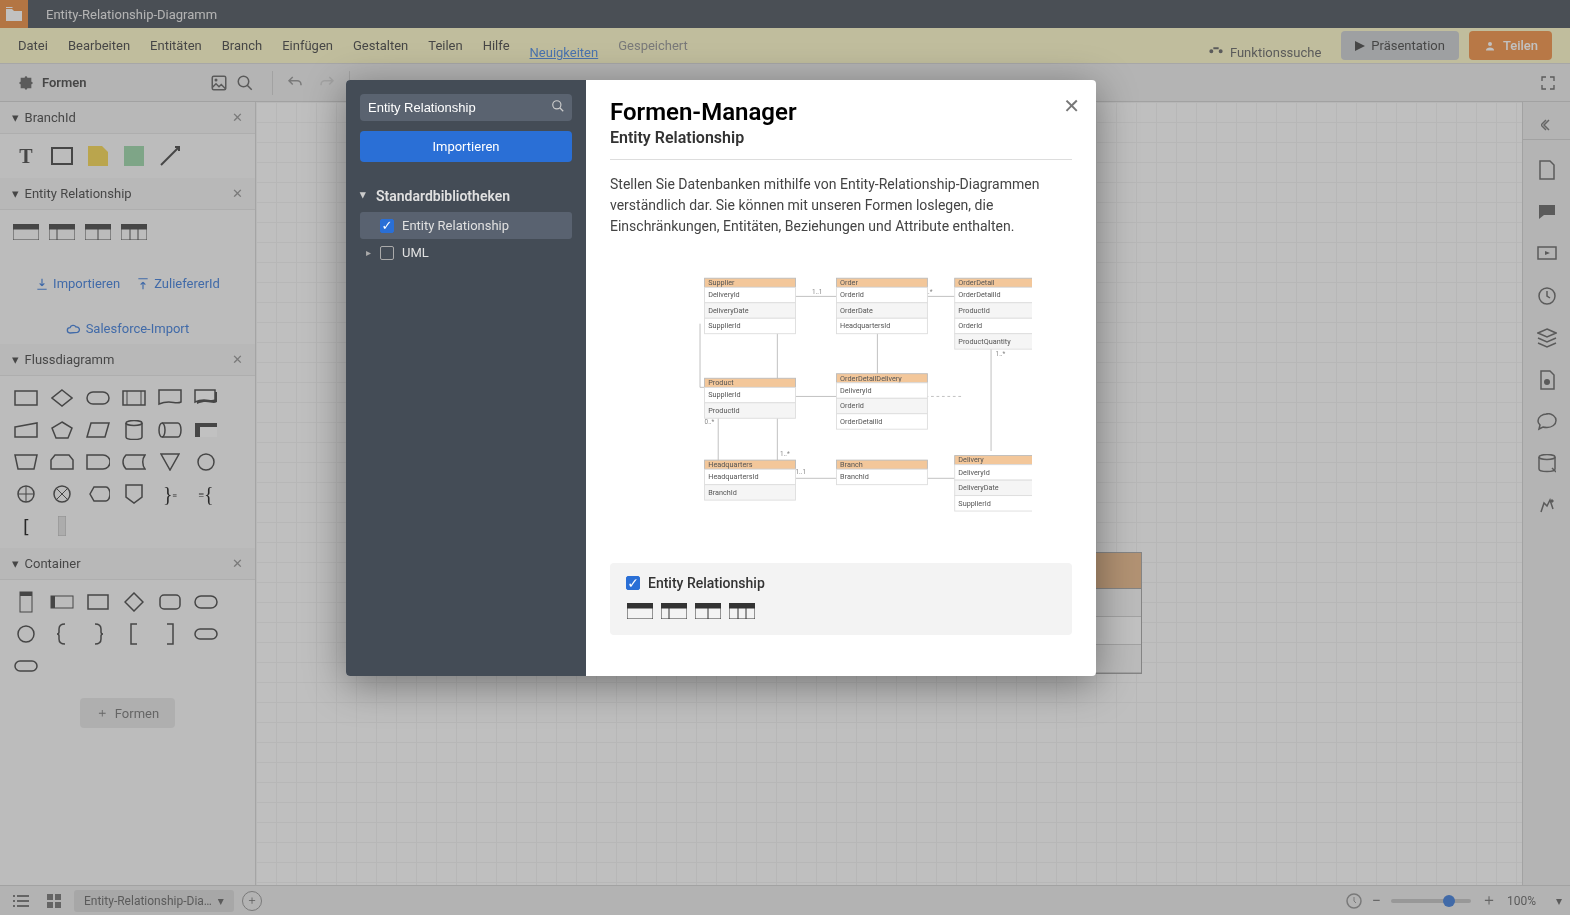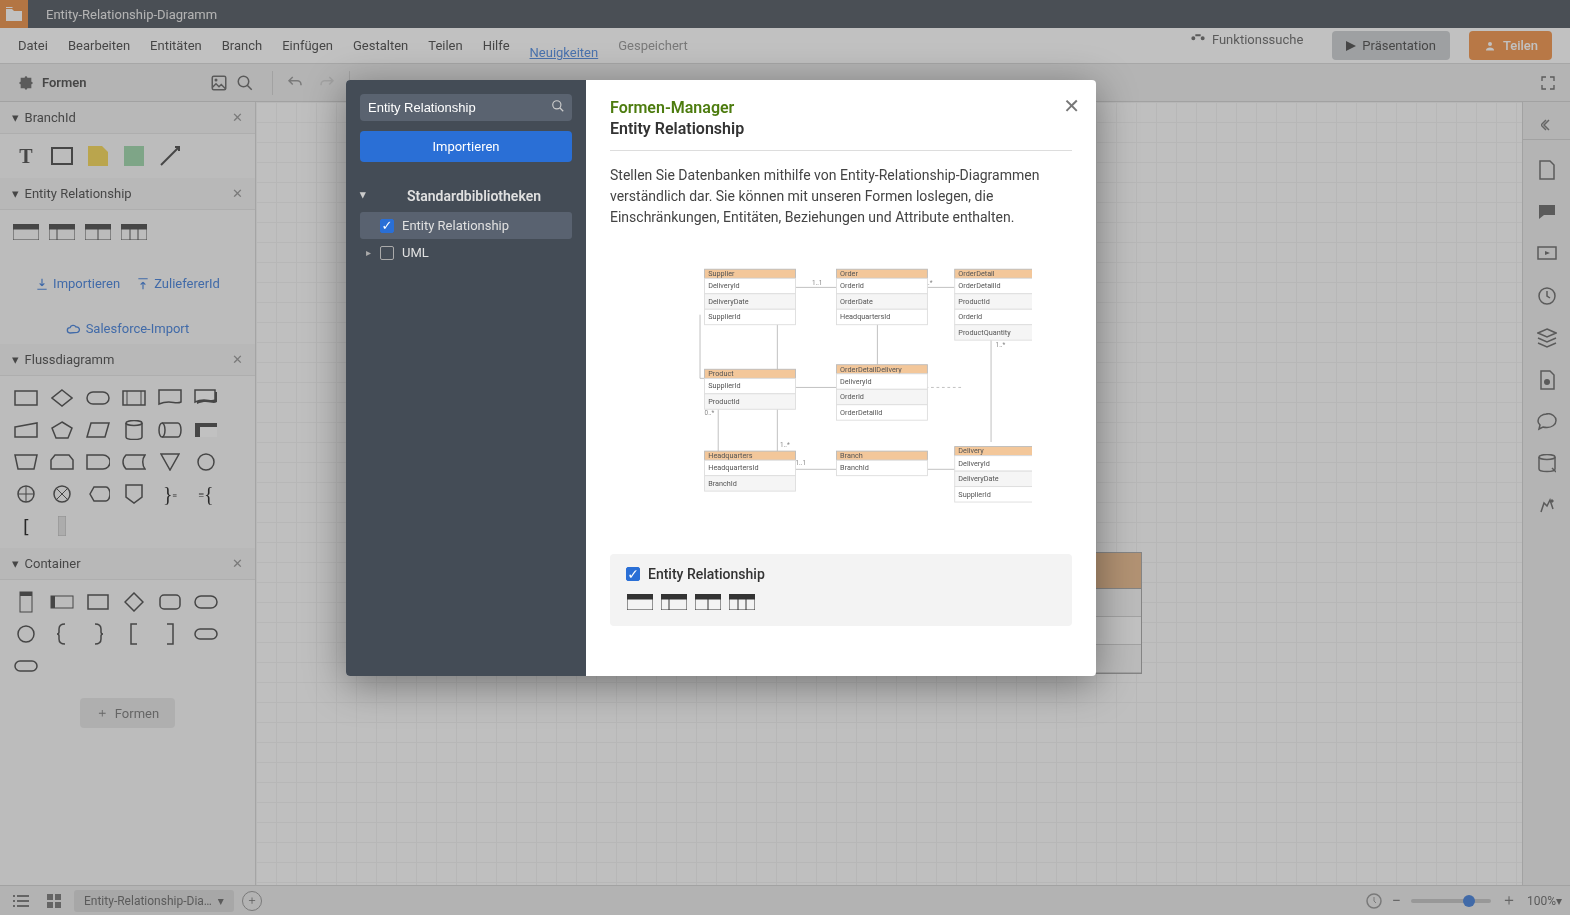--- a/index.html
+++ b/index.html
@@ -4,25 +4,25 @@
 <style>
   * { box-sizing: border-box; margin: 0; padding: 0; }
   html, body { width: 1570px; height: 915px; font-family: -apple-system, "Segoe UI", Roboto, sans-serif; overflow: hidden; background: #3a424c; }
   
   
   .titlebar { height: 28px; background: #3a424c; display: flex; align-items: center; color: #e8e8e8; font-size: 13px; }
   .titlebar-icon { width: 28px; height: 28px; background: #e8802e; display: flex; align-items: center; justify-content: center; }
   .titlebar-title { padding-left: 18px; }
   
   
-  .menubar { height: 36px; background: #ffffff; border-bottom: 1px solid #d4d4d4; display: flex; align-items: center; padding: 0 8px; gap: 0; }
+  .menubar { height: 36px; background: #fef9c3; border-bottom: 1px solid #d4d4d4; display: flex; align-items: center; padding: 0 8px; gap: 0; }
   .menu-item { padding: 8px 10px; font-size: 13px; color: #333; cursor: pointer; }
   .menu-item.link { color: #3a7de0; text-decoration: underline; }
   .menu-item.gray { color: #888; }
-  .menubar-right { margin-left: auto; display: flex; gap: 19px; align-items: flex-start; padding-right: 10px; }
+  .menubar-right { margin-left: auto; display: flex; gap: 10px; align-items: flex-end; padding-right: 10px; }
   .feature-search { display: flex; align-items: center; gap: 6px; color: #555; font-size: 13px; padding: 0 10px; }
   .btn-gray { background: #c5c8cb; color: #333; padding: 7px 14px; border-radius: 4px; font-size: 13px; display: flex; align-items: center; gap: 6px; cursor: pointer; }
   .btn-orange { background: #f08633; color: #fff; padding: 7px 14px; border-radius: 4px; font-size: 13px; font-weight: 500; display: flex; align-items: center; gap: 6px; cursor: pointer; }
   
   
   .toolbar { height: 38px; background: #eaeaea; border-bottom: 1px solid #ccc; display: flex; align-items: center; padding: 0 8px; gap: 4px; position: relative; }
   .tool-icon { width: 28px; height: 28px; display: flex; align-items: center; justify-content: center; color: #555; cursor: pointer; }
   .tool-sep { width: 1px; height: 24px; background: #ccc; margin: 0 4px; }
   
   .app-body { display: flex; height: calc(915px - 28px - 36px - 38px - 30px); position: relative; }
@@ -63,31 +63,31 @@
   
   
   .modal-overlay { position: absolute; inset: 0; background: rgba(100,100,100,0.4); z-index: 50; }
   .modal { position: absolute; left: 346px; top: 80px; width: 750px; height: 596px; background: #fff; border-radius: 4px; box-shadow: 0 8px 40px rgba(0,0,0,0.4); display: flex; overflow: hidden; z-index: 51; }
   .modal-left { width: 240px; background: #444c56; color: #e0e0e0; display: flex; flex-direction: column; padding: 14px; gap: 10px; }
   .search-box { position: relative; }
   .search-input { width: 100%; padding: 6px 28px 6px 8px; border-radius: 4px; border: none; background: #5a6370; color: #fff; font-size: 13px; }
   .search-input::placeholder { color: #ccc; }
   .search-icon-in { position: absolute; right: 7px; top: 5px; color: #ccc; }
   .import-btn { background: #2a6fd6; color: #fff; text-align: center; padding: 8px 0; border-radius: 4px; font-size: 13px; cursor: pointer; }
-  .lib-section { margin-top: 12px; text-align: center; }
+  .lib-section { margin-top: 12px; }
   .lib-head { font-size: 14px; font-weight: 600; padding: 4px 0 8px 16px; position: relative; cursor: pointer; }
   .lib-head::before { content:"▾"; position:absolute; left:0; top:4px; color:#ccc; font-size:11px;}
   .lib-item { padding: 6px 8px 6px 20px; font-size: 13px; display: flex; align-items: center; gap: 8px; border-radius: 3px; cursor: pointer; position: relative; }
   .lib-item.sel { background: #596270; }
   .lib-item.child::before { content:"▸"; position:absolute; left:6px; color:#aaa; font-size:10px; }
   .cbx { width: 14px; height: 14px; border: 1px solid #aaa; border-radius: 2px; display:inline-flex; align-items:center; justify-content:center; }
   .cbx.on { background: #2a6fd6; border-color: #2a6fd6; color:#fff; }
   
   .modal-right { flex: 1; padding: 18px 24px; display: flex; flex-direction: column; position: relative; overflow-y: auto; }
-  .modal-title { font-size: 16px; font-weight: 600; color: #4d7c0f; }
+  .modal-title { font-size: 24px; font-weight: 600; color: #000000; }
   .modal-subtitle { font-size: 16px; font-weight: 600; color: #333; margin-top: 2px; padding-bottom: 12px; border-bottom: 1px solid #ddd; }
   .modal-desc { font-size: 14px; color: #444; line-height: 1.5; padding: 14px 0; }
   .modal-close { position: absolute; right: 16px; top: 14px; font-size: 20px; color: #777; cursor: pointer; }
   
   .erd-preview { background: #fff; padding: 10px 40px; display:flex; justify-content:center; }
   .erd-svg { width: 420px; height: 280px; }
   .preview-box rect.hdr { fill: #f3c79a; stroke: #bbb; }
   .preview-box rect.row { fill: #f5f5f5; stroke: #ddd; }
   .preview-box rect.row2 { fill: #fff; stroke: #ddd; }
   .preview-box text { font-size: 8px; fill: #555; }
@@ -597,21 +597,21 @@
         <svg width="16" height="16" viewBox="0 0 16 16">
           <circle cx="8" cy="8" r="7" fill="none" stroke="#888" stroke-width="1.5"></circle>
           <path d="M8 4v4l2 2" fill="none" stroke="#888"></path>
         </svg>
       </div>
     <div style="cursor:pointer;font-size:16px;color:#666">−</div>
     <div class="zoom-slider">
         <div class="zoom-thumb"></div>
       </div>
     <div style="cursor:pointer;font-size:16px;color:#666">＋</div>
-    <div style="display:flex;gap:0;cursor:pointer">
+    <div style="display:flex;gap:20px;cursor:pointer">
         <span>100%</span>
         <span>▾</span>
       </div>
   </div>
 </div>
 
 <div class="modal-overlay"></div>
 <div class="modal">
   <div class="modal-left">
     <div class="search-box">

